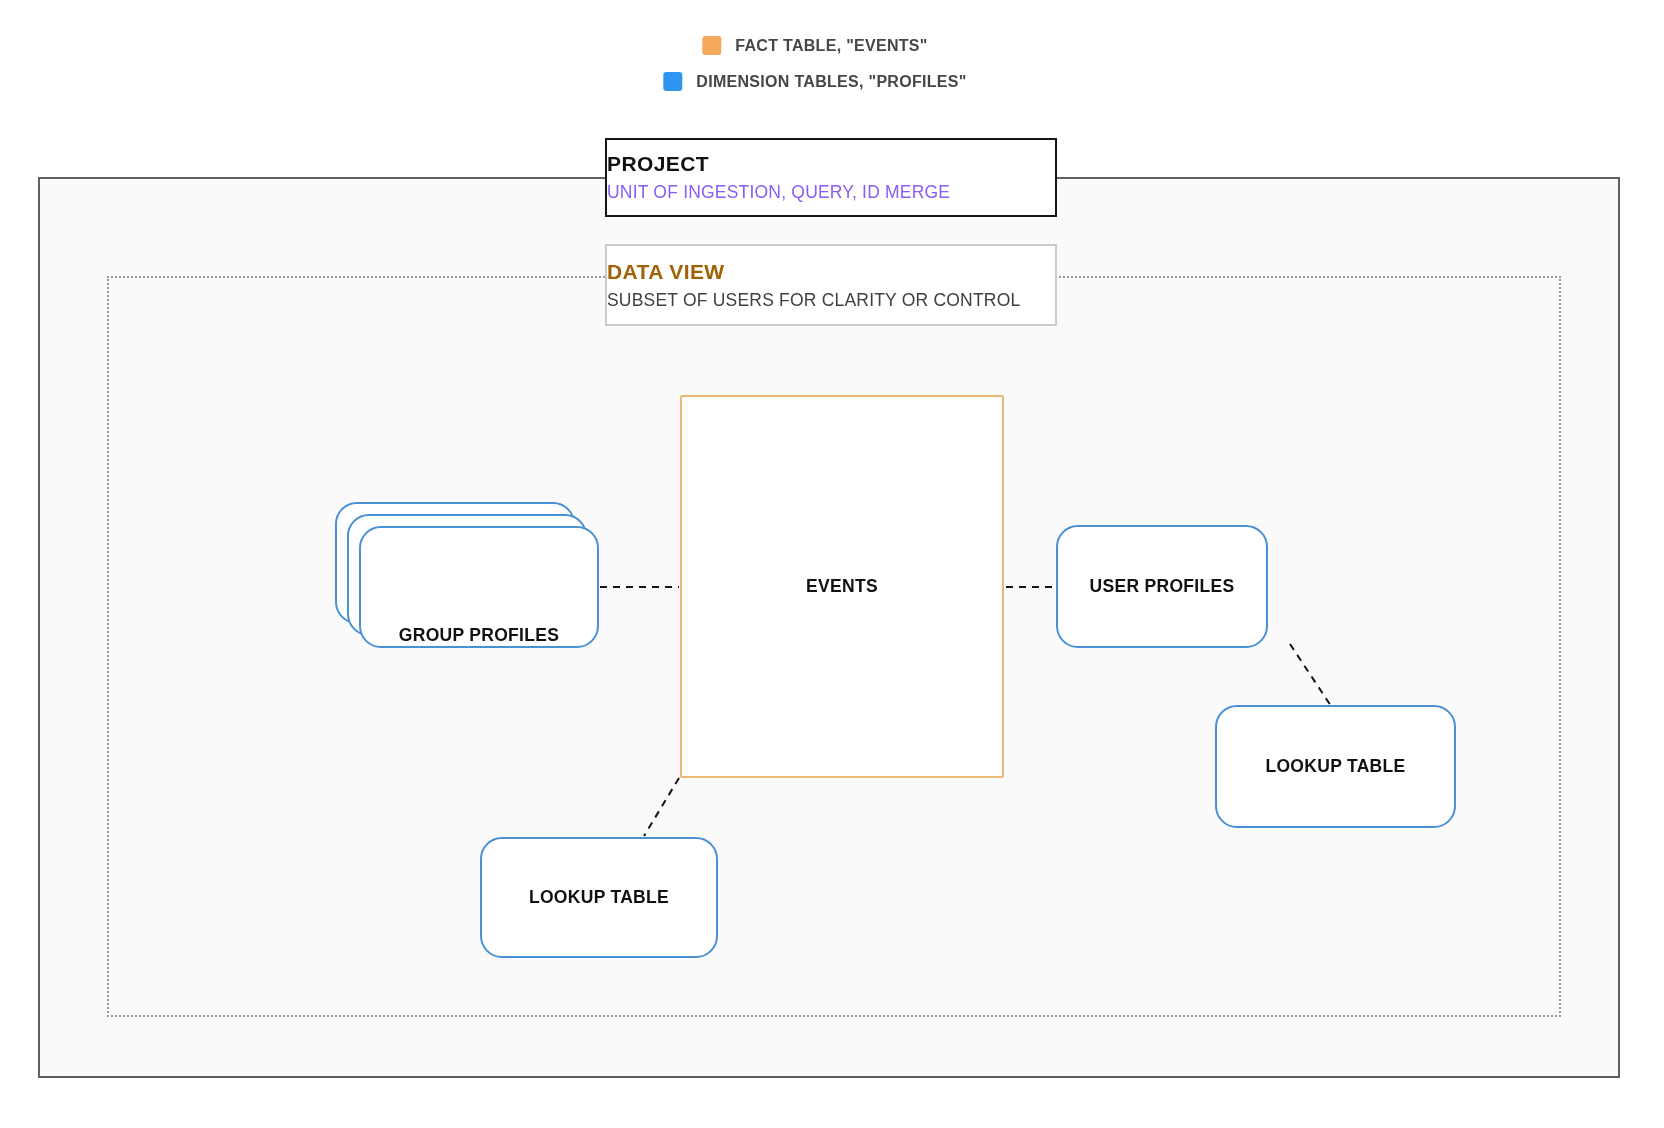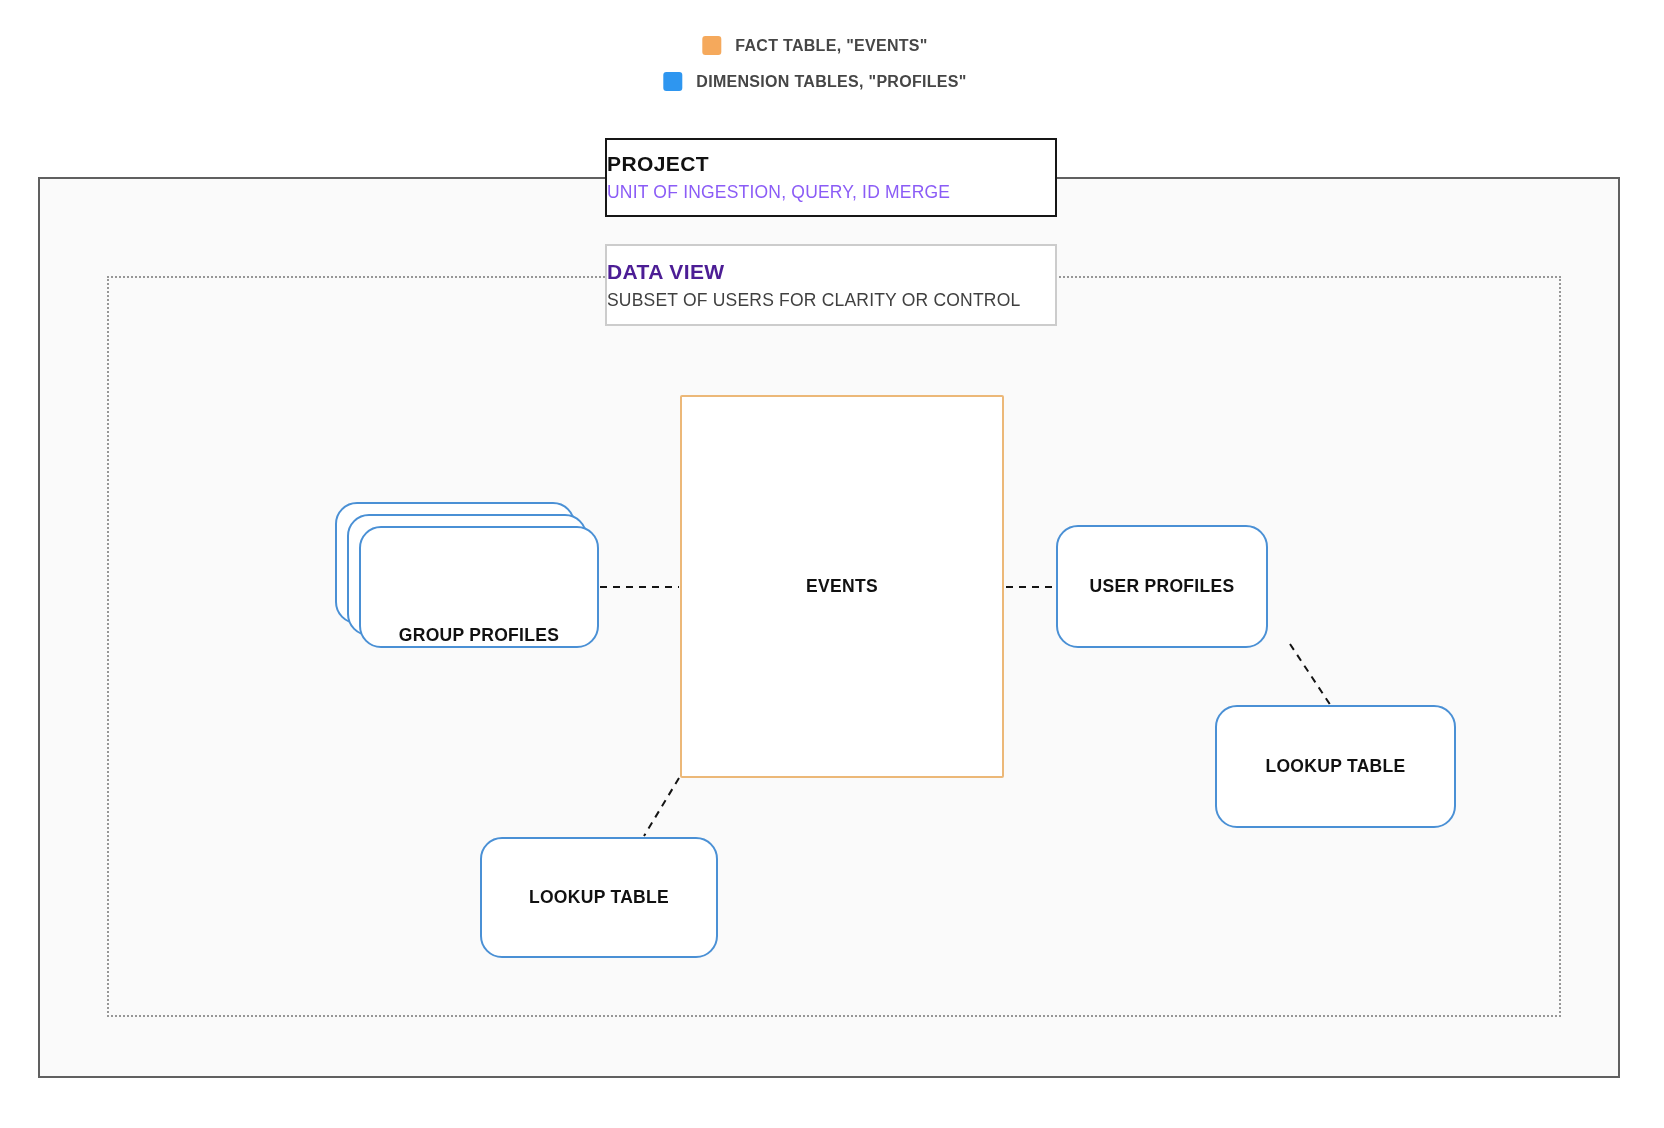--- a/index.html
+++ b/index.html
@@ -108,21 +108,21 @@
     font-size: 21px;
     font-weight: bold;
     letter-spacing: 0.4px;
   }
   .plate-subtitle {
     font-size: 17.5px;
     letter-spacing: 0.2px;
   }
   .plate-project .plate-title { color: #111111; }
   .plate-project .plate-subtitle { color: #8b5cf6; }
-  .plate-dataview .plate-title { color: #4c1d95; }
+  .plate-dataview .plate-title { color: #a16207; }
   .plate-dataview .plate-subtitle { color: #404040; }
 
   
   .node {
     position: absolute;
     display: flex;
     align-items: center;
     justify-content: center;
     background: #ffffff;
     z-index: 4;

